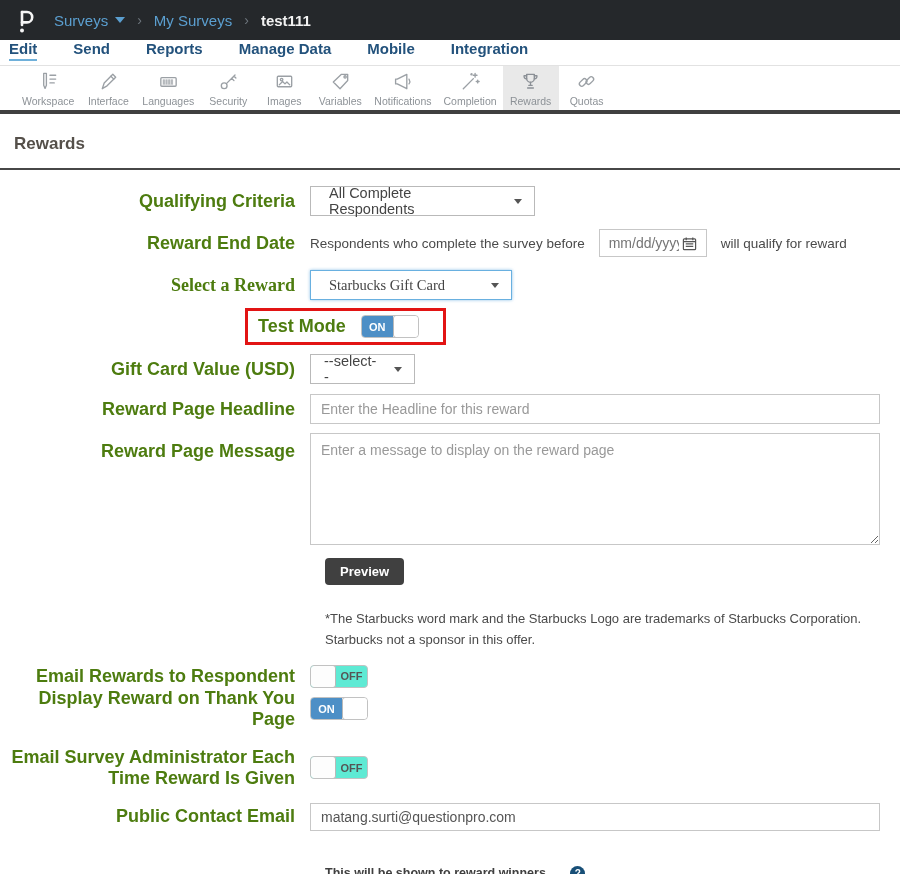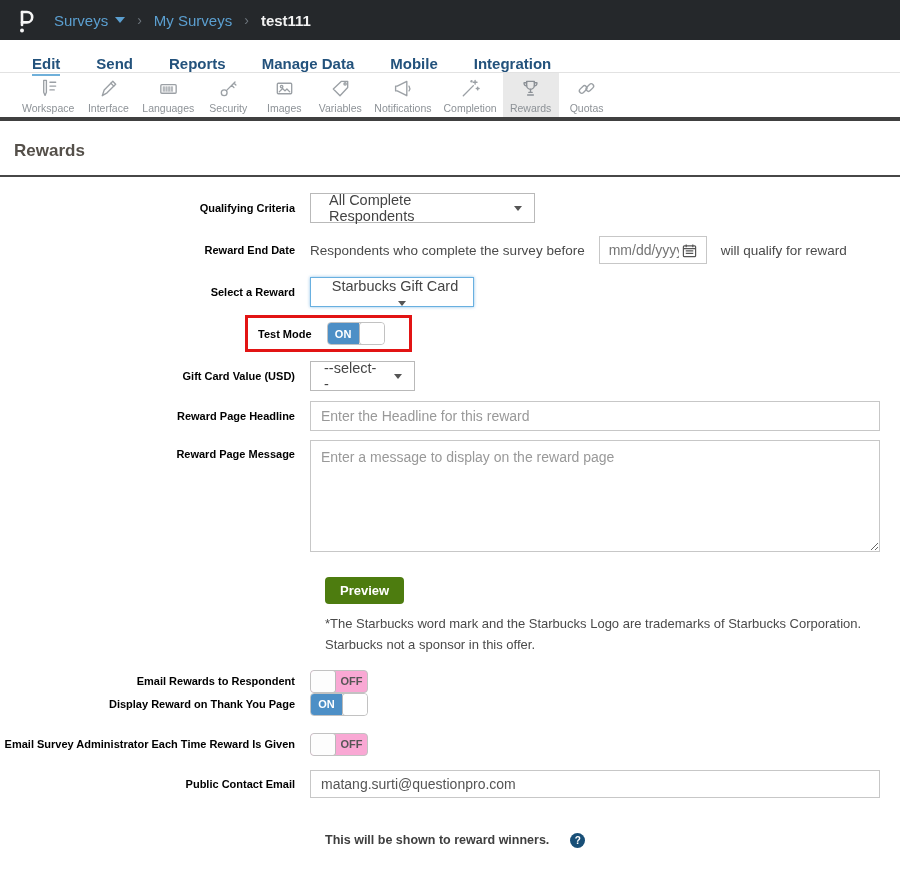--- a/index.html
+++ b/index.html
@@ -9,40 +9,40 @@
   
   .topbar { height:40px; background:#25282b; display:flex; align-items:center; padding:0 14px; }
   .logo { width:26px; height:28px; margin-right:14px; display:flex; align-items:center; }
   .crumb { font-size:15px; color:#5b9fd0; cursor:pointer; display:flex; align-items:center; }
   .crumb.current { color:#f2f2f2; font-weight:700; }
   .caret-down { width:0; height:0; border-left:5px solid transparent; border-right:5px solid transparent;
     border-top:6px solid #5b9fd0; margin-left:7px; display:inline-block; }
   .crumb-sep { color:#6e767d; font-size:14px; margin:0 12px; }
 
   
-  .navtabs { height:33px; display:flex; align-items:flex-end; padding-left:32px; border-bottom:1px solid #e2e2e2; gap:36px; }
+  .navtabs { height:26px; display:flex; align-items:flex-start; padding-left:9px; border-bottom:1px solid #e2e2e2; gap:36px; }
   .navtab { font-size:15px; font-weight:700; color:#23527c; cursor:pointer; }
   .navtab.active span { border-bottom:2px solid #6fb0da; padding-bottom:2px; }
 
   
   .toolbar { height:48px; display:flex; align-items:stretch; padding-left:16px; border-bottom:4px solid #404040; }
   .toolitem { min-width:56px; padding:4px 6px 3px; display:flex; flex-direction:column; align-items:center; justify-content:space-between; cursor:pointer; }
   .toolitem.active { background:#e9e9e9; }
   .toolitem svg { width:25px; height:25px; stroke:#9ba0a5; fill:none; stroke-width:1.4; stroke-linecap:round; stroke-linejoin:round; }
   .toolitem.active svg { stroke:#8b9096; }
   .toollabel { font-size:10.5px; color:#8d9297; margin-top:2px; white-space:nowrap; }
 
   
   .pagetitle { font-size:17px; font-weight:700; color:#55504a; padding:20px 0 14px 14px; }
   .title-rule { border-bottom:2px solid #474747; }
 
   
   .form { padding-top:16px; }
   .frow { display:flex; align-items:center; }
-  .flabel { width:310px; text-align:right; padding-right:15px; font-size:11px; font-weight:700; color:#000000; flex-shrink:0; }
+  .flabel { width:310px; text-align:right; padding-right:15px; font-size:18px; font-weight:700; color:#4d7c0f; flex-shrink:0; }
   .flabel.top { align-self:flex-start; padding-top:8px; }
 
   .sel { height:30px; border:1px solid #b9b9b9; background:#fff; display:flex; align-items:center;
     justify-content:space-between; padding:0 12px 0 18px; font-size:14.5px; color:#444; cursor:pointer; }
   .sel .tri { width:0; height:0; border-left:4px solid transparent; border-right:4px solid transparent; border-top:5px solid #555; margin-left:14px; }
   .sel.focused { border:1px solid #69b0e0; box-shadow:0 0 3px rgba(80,160,220,.65); }
 
   .inp { height:30px; border:1px solid #c7c7c7; font-family:"Liberation Sans",sans-serif; font-size:14px; color:#555; padding:0 10px; }
   .inp::placeholder, textarea::placeholder { color:#999; opacity:1; }
   .w-full { width:570px; }
@@ -51,32 +51,32 @@
   .date-wrap { display:flex; align-items:center; height:28px; border:1px solid #c7c7c7; margin:0 14px; padding:0 9px; width:108px; justify-content:space-between; }
   .date-wrap input { border:none; outline:none; width:70px; font-family:"Liberation Sans",sans-serif; font-size:14px; color:#555; }
   .cal-icon svg { width:15px; height:15px; stroke:#555; fill:none; stroke-width:1.3; display:block; }
 
   
   .toggle { width:58px; height:23px; border:1px solid #c2c2c2; border-radius:4px; display:flex; overflow:hidden; cursor:pointer; flex-shrink:0; }
   .toggle .seg { flex:1; display:flex; align-items:center; justify-content:center; font-size:11px; font-weight:700; }
   .toggle .knob { width:26px; background:#fff; border:1px solid #b9b9b9; border-radius:3px; flex-shrink:0; }
   .toggle.on .seg { background:#4d8fc6; color:#fff; }
   .toggle.on .knob { margin:-1px -1px -1px 0; }
-  .toggle.off { background:#f9a8d4; }
+  .toggle.off { background:#5eead4; }
   .toggle.off .seg { color:#555; }
   .toggle.off .knob { margin:-1px 0 -1px -1px; background:#fdfdfd; }
 
   .redbox { border:3px solid #e21414; display:flex; align-items:center; padding:4px 24px 4px 10px; }
   .redbox .flabel { width:auto; padding-right:15px; }
 
   textarea.inp { height:112px; resize:vertical; padding-top:8px; }
 
-  .btn { background:#4d7c0f; color:#fff; font-weight:700; font-size:13px; font-family:"Liberation Sans",sans-serif;
+  .btn { background:#404040; color:#fff; font-weight:700; font-size:13px; font-family:"Liberation Sans",sans-serif;
     border:none; border-radius:4px; padding:6px 15px; cursor:pointer; }
-  .disclaimer { font-size:13px; color:#4a4a4a; width:578px; line-height:1.65; }
+  .disclaimer { font-size:13px; color:#4a4a4a; width:578px; line-height:1.65;margin-top:14px; }
   .helper { font-size:12.5px; font-weight:600; color:#3f3f3f; display:flex; align-items:center; gap:21px;margin-top:31px; }
   .help-q { width:15px; height:15px; border-radius:50%; background:#184f77; color:#fff; font-size:10px; font-weight:700;
     display:inline-flex; align-items:center; justify-content:center; cursor:pointer; }
 </style>
 </head>
 <body>
 
 <div class="topbar">
   <span class="logo">
     <svg viewBox="0 0 24 28" width="24" height="28">
@@ -203,23 +203,23 @@
       <span class="cal-icon">
         <svg viewBox="0 0 16 16">
             <rect x="1.5" y="3" width="13" height="11.5" rx="1"></rect>
             <path d="M1.5 6 h13 M4.5 1.5 v3 M11.5 1.5 v3 M4 8.5 h8 M4 11 h8"></path>
           </svg>
       </span>
     </span>
     <span class="inline-note">will qualify for reward</span>
   </div>
 
-  <div class="frow" style="margin-bottom:8px;">
+  <div class="frow" style="margin-bottom:8px;font-family:Liberation Serif, serif;">
     <span class="flabel">Select a Reward</span>
-    <div class="sel focused" style="width:164px;flex-direction:column;">
+    <div class="sel focused" style="width:202px;">
       <span>Starbucks Gift Card</span>
       <span class="tri"></span>
     </div>
   </div>
 
   <div class="frow" style="margin-bottom:9px;">
     <span style="width:245px; flex-shrink:0;"></span>
     <div class="redbox">
       <span class="flabel">Test Mode</span>
       <div class="toggle on">
@@ -236,21 +236,21 @@
       <span class="tri"></span>
     </div>
   </div>
 
 
   <div class="frow" style="margin-bottom:9px;">
     <span class="flabel">Reward Page Headline</span>
     <input class="inp w-full" placeholder="Enter the Headline for this reward" style="">
   </div>
 
-  <div class="frow" style="margin-bottom:25px;align-items:center;">
+  <div class="frow" style="margin-bottom:13px;align-items:center;">
     <span class="flabel top">Reward Page Message</span>
     <textarea class="inp w-full" placeholder="Enter a message to display on the reward page" style=""></textarea>
   </div>
 
   <div class="frow" style="margin-bottom:9px;">
     <span style="width:325px; flex-shrink:0;"></span>
     <button class="btn">Preview</button>
   </div>
 
   <div class="frow" style="margin-bottom:14px;">

